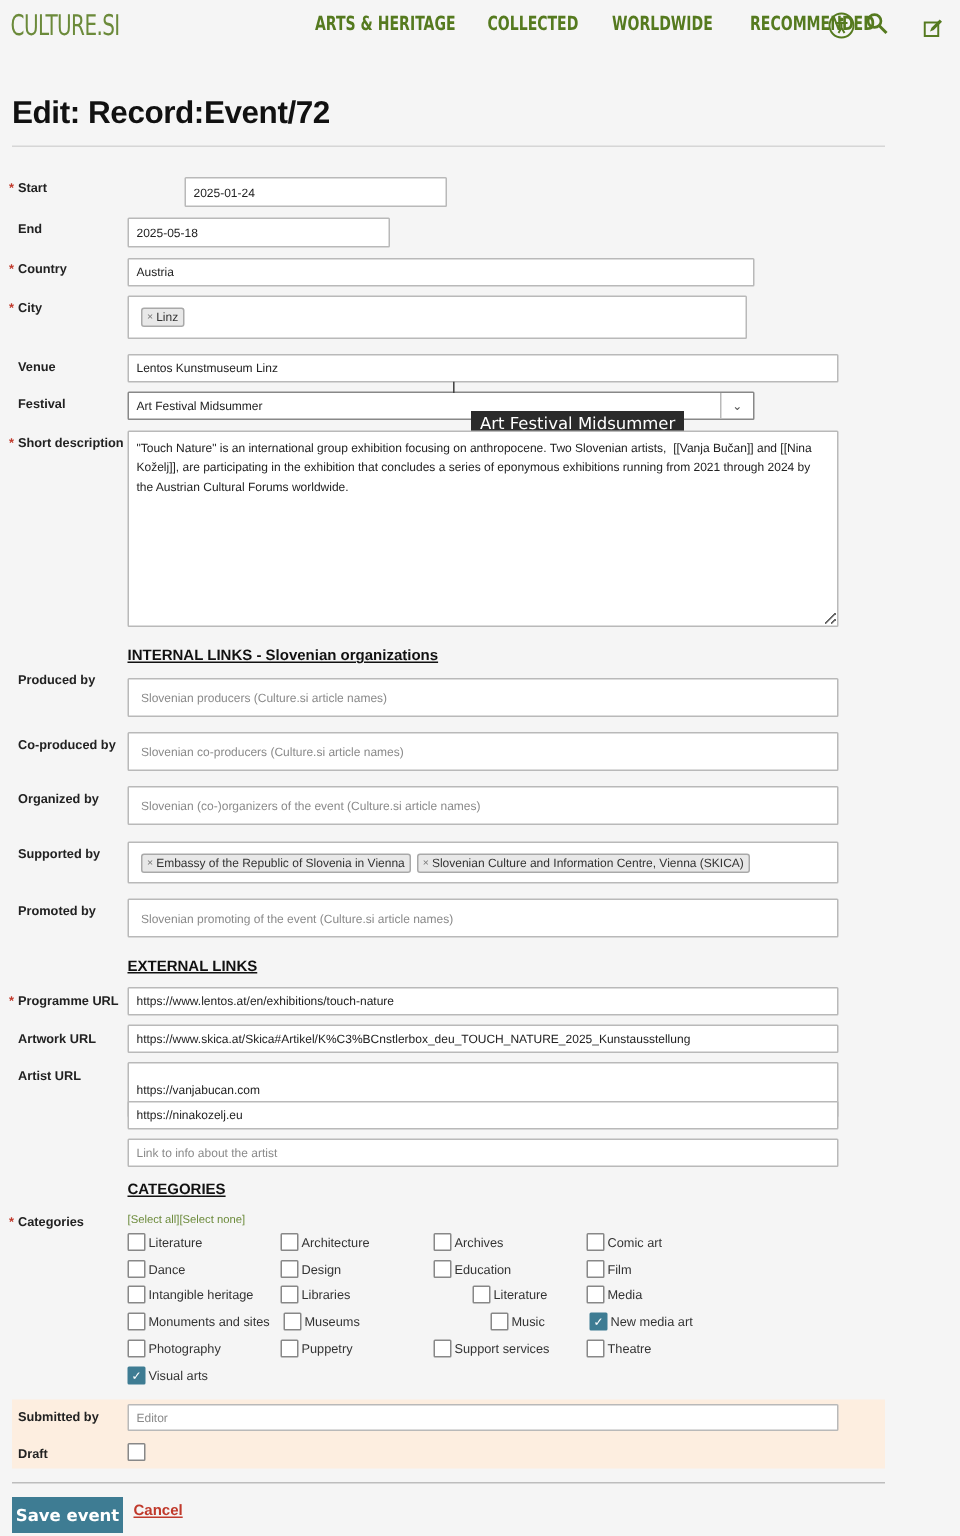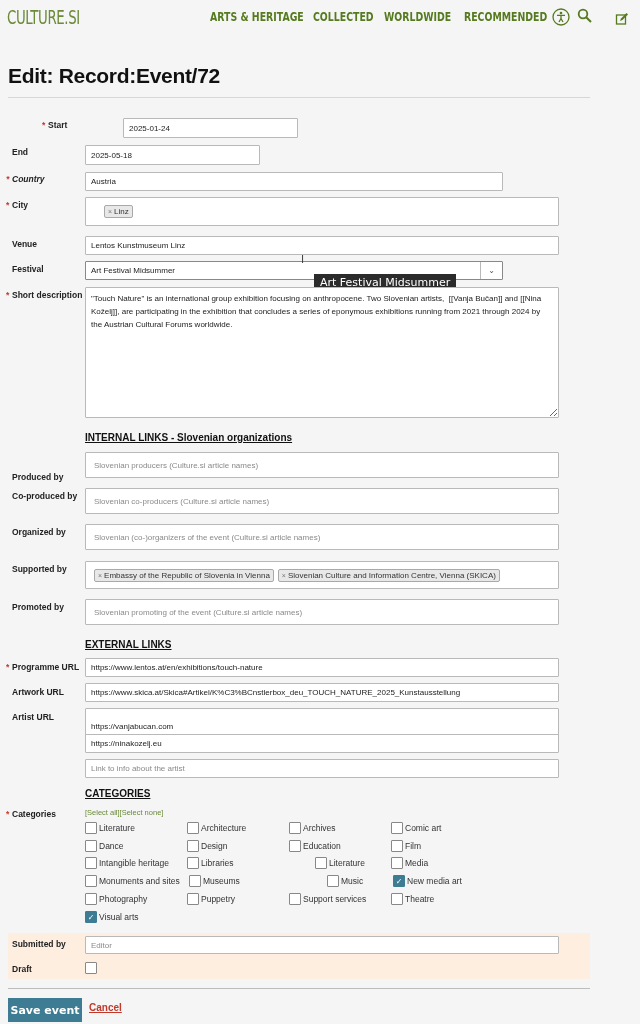--- a/index.html
+++ b/index.html
@@ -1,21 +1,21 @@
 <!DOCTYPE html>
 <html><head>
 <meta charset="utf-8">
 <style>
   * { box-sizing: border-box; margin: 0; padding: 0; }
   html, body { width: 640px; height: 1024px; background: #f5f5f5; overflow: hidden; }
   body { font-family: "Liberation Sans", sans-serif; color: #222; font-size: 9px; position: relative; }
 
   .topbar { position: absolute; left: 0; top: 0; width: 640px; height: 40px; }
   .logo { position: absolute; left: 7px; top: 6px; font-family: "DejaVu Sans Condensed", "DejaVu Sans", sans-serif; font-size: 19px; color: #6b8a3a; letter-spacing: -0.5px; transform: scaleX(0.78); transform-origin: left; font-weight: normal; }
-  .nav { position: absolute; top: 9px; left: 210px; display: flex; gap: 0; }
+  .nav { position: absolute; top: 9px; left: 210px; display: flex; gap: 12px; }
   .nav a { font-family: "DejaVu Sans", sans-serif; font-weight: bold; font-size: 13px; color: #557a1f; text-decoration: none; transform: scaleX(0.72); transform-origin: left; display: inline-block; white-space: nowrap; }
   .nav .n1 { width: 103px; }
   .nav .n2 { width: 71px; }
   .nav .n3 { width: 80px; }
   .nav .n4 { width: 90px; }
   .icon-btn { position: absolute; cursor: pointer; }
 
   .title { position: absolute; left: 8px; top: 64px; font-size: 21px; font-weight: bold; color: #111; letter-spacing: -0.3px; }
   .hr { position: absolute; left: 8px; width: 582px; height: 1px; background: #d6d6d6; }
 
@@ -74,31 +74,31 @@
     <svg width="14" height="14" viewBox="0 0 14 14">
         <rect x="1.5" y="3" width="9" height="9" fill="none" stroke="#557a1f" stroke-width="1.3"></rect>
         <path d="M5 9 L6 6.5 L11.5 1 L13 2.5 L7.5 8 Z" fill="#557a1f"></path>
       </svg>
   </span>
 </div>
 
 <h1 class="title">Edit: Record:Event/72</h1>
 <div class="hr" style="top:97px;"></div>
 
-<span class="label req" style="top:120px;margin-left:36px;">Start</span>
+<span class="label req" style="top:120px;">Start</span>
 <div class="input" style="left:85px;top:118px;width:175px;height:20px;margin-left:38px;">2025-01-24</div>
 
 <span class="label" style="top:147px;">End</span>
 <div class="input" style="left:85px;top:145px;width:175px;height:20px;">2025-05-18</div>
 
-<span class="label req" style="top:174px;font-style:italic;">Country</span>
+<span class="label req" style="top:174px;">Country</span>
 <div class="input" style="left:85px;top:172px;width:418px;height:19px;">Austria</div>
 
 <span class="label req" style="top:200px;">City</span>
-<div class="input" style="left:85px;top:197px;width:474px;height:29px;padding-left:18px;">
+<div class="input" style="left:85px;top:197px;width:413px;height:29px;padding-left:8px;">
   <span class="tag">
       <span class="x">×</span>
       <span>Linz</span>
     </span>
 </div>
 
 <span class="label" style="top:239px;">Venue</span>
 <div class="input" style="left:85px;top:236px;width:474px;height:19px;">Lentos Kunstmuseum Linz</div>
 
 <span class="label" style="top:264px;">Festival</span>
@@ -107,21 +107,21 @@
   <span class="select-arrow">⌄</span>
 </div>
 <span style="position:absolute;left:301px;top:253px;font-size:11px;color:#444;">I</span>
 <div class="tooltip">Art Festival Midsummer</div>
 
 <span class="label req" style="top:290px;">Short description</span>
 <textarea class="input" style="left: 85px; top: 287px; width: 474px; height: 131px;">"Touch Nature" is an international group exhibition focusing on anthropocene. Two Slovenian artists,  [[Vanja Bučan]] and [[Nina Koželj]], are participating in the exhibition that concludes a series of eponymous exhibitions running from 2021 through 2024 by the Austrian Cultural Forums worldwide.</textarea>
 
 <div class="section-head" style="top:432px;">INTERNAL LINKS - Slovenian organizations</div>
 
-<span class="label" style="top:472px;">Produced by</span>
+<span class="label" style="top:448px;">Produced by</span>
 <div class="input ph" style="left:85px;top:452px;width:474px;height:26px;padding-left:8px;">Slovenian producers (Culture.si article names)</div>
 
 <span class="label" style="top:491px;">Co-produced by</span>
 <div class="input ph" style="left:85px;top:488px;width:474px;height:26px;padding-left:8px;">Slovenian co-producers (Culture.si article names)</div>
 
 <span class="label" style="top:527px;">Organized by</span>
 <div class="input ph" style="left:85px;top:524px;width:474px;height:26px;padding-left:8px;">Slovenian (co-)organizers of the event (Culture.si article names)</div>
 
 <span class="label" style="top:564px;">Supported by</span>
 <div class="input" style="left:85px;top:561px;width:474px;height:28px;padding-left:8px;">

